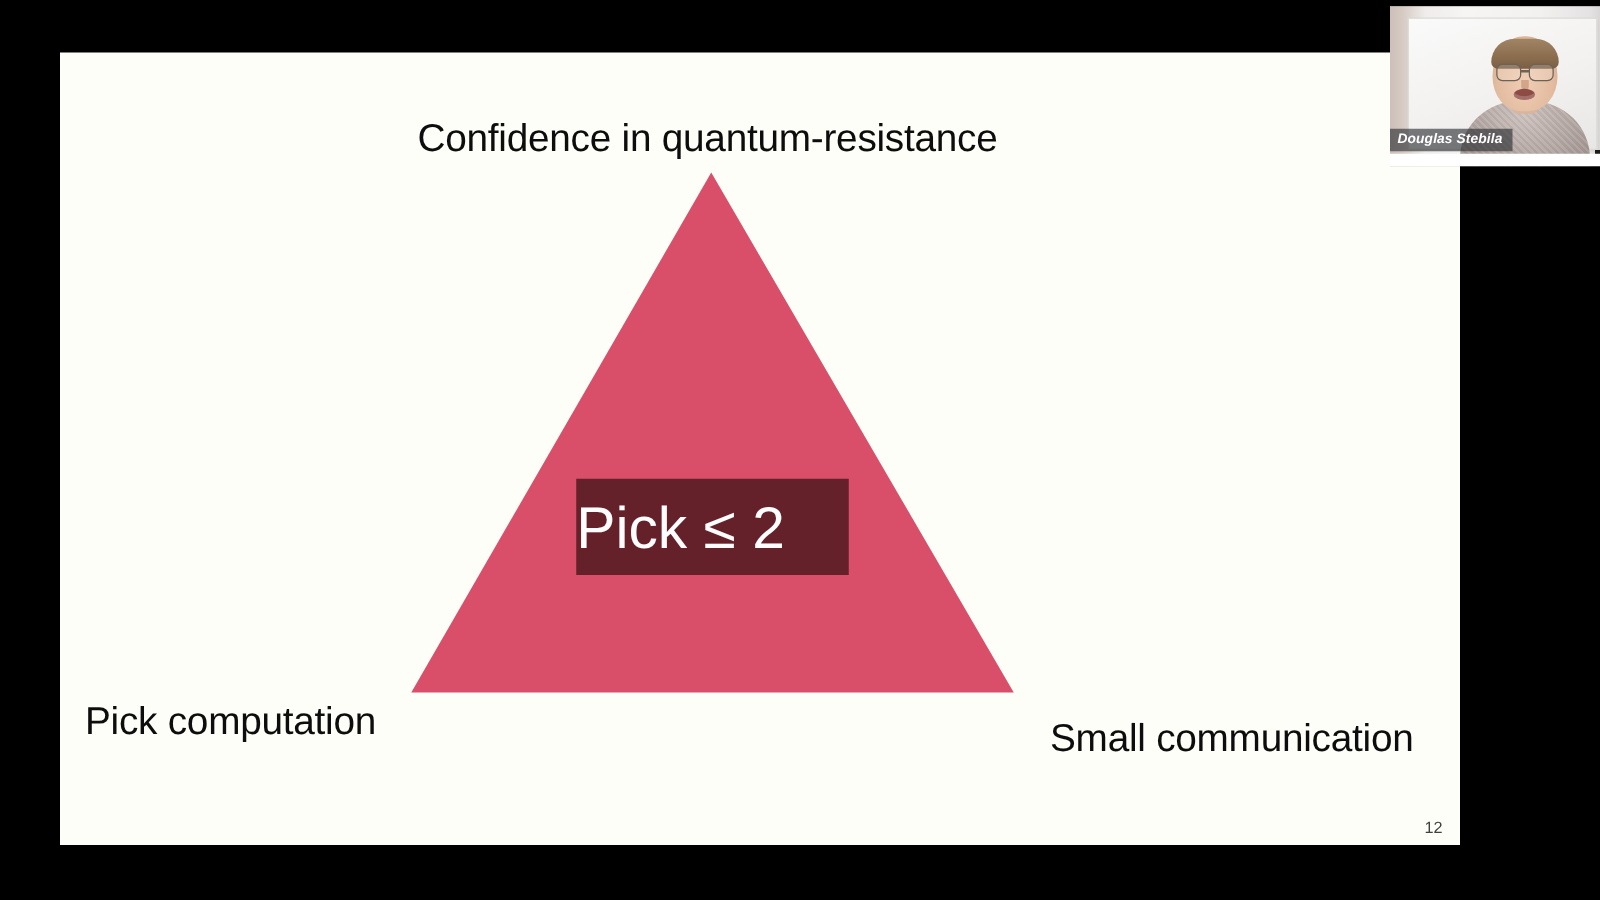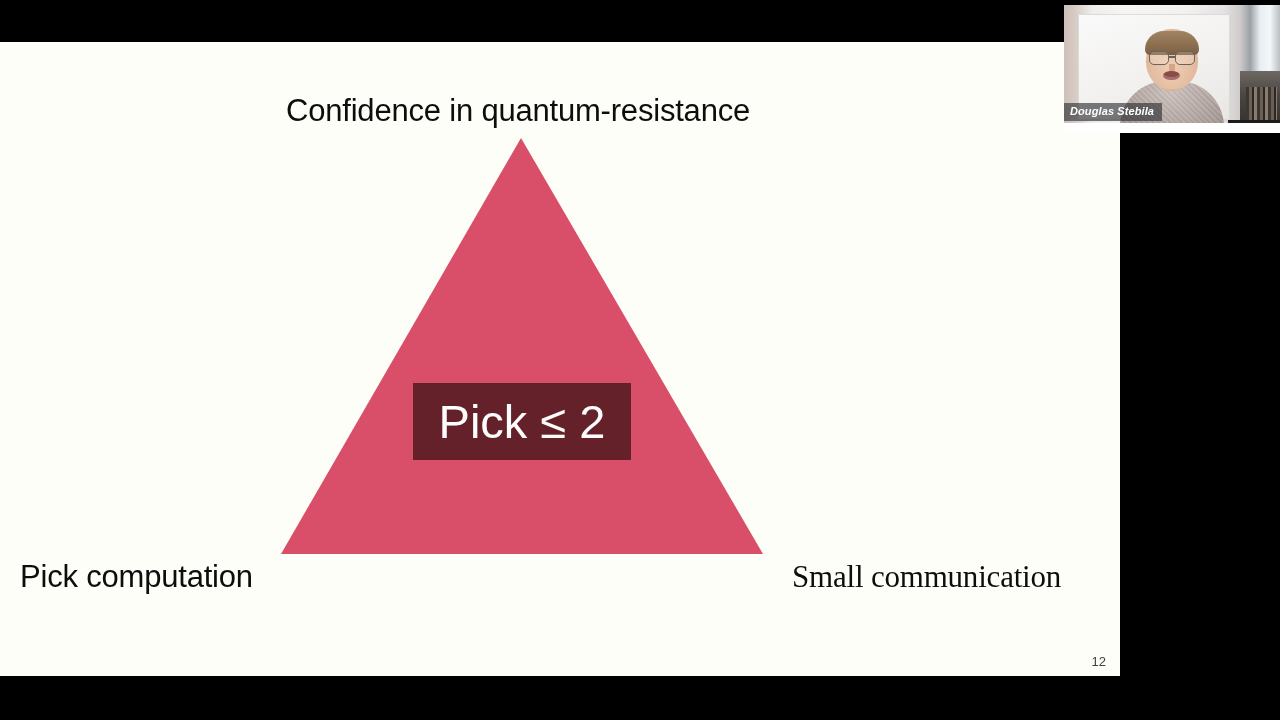--- a/index.html
+++ b/index.html
@@ -12,20 +12,21 @@
     height: 720px;
     overflow: hidden;
     font-family: "Liberation Sans", sans-serif;
   }
 
   #stage {
     position: relative;
     width: 1228px;
     height: 720px;
     background: #000000;
+    margin-left: 48px;
   }
 
   
   #slide {
     position: absolute;
     left: 0;
     top: 42px;
     width: 1120px;
     height: 634px;
     background: #fefef8;
@@ -61,35 +62,34 @@
   #label-top {
     left: 286px;
     top: 52px;
   }
   #label-left {
     left: 20px;
     top: 518px;
   }
   #label-right {
     left: 792px;
-    top: 518px;
-    font-family: Liberation Serif, serif;
+    top: 532px;
   }
 
   
   #center-box {
     position: absolute;
     left: 413px;
     top: 341px;
     width: 218px;
     height: 77px;
     background: #642129;
     display: flex;
     align-items: center;
-    justify-content: center;
+    justify-content: flex-start;
   }
   #center-box-text {
     color: #fdfdfd;
     font-size: 47px;
     font-weight: 400;
     letter-spacing: 0px;
     line-height: 1;
     white-space: nowrap;
     font-family: "Liberation Sans", sans-serif;
   }

